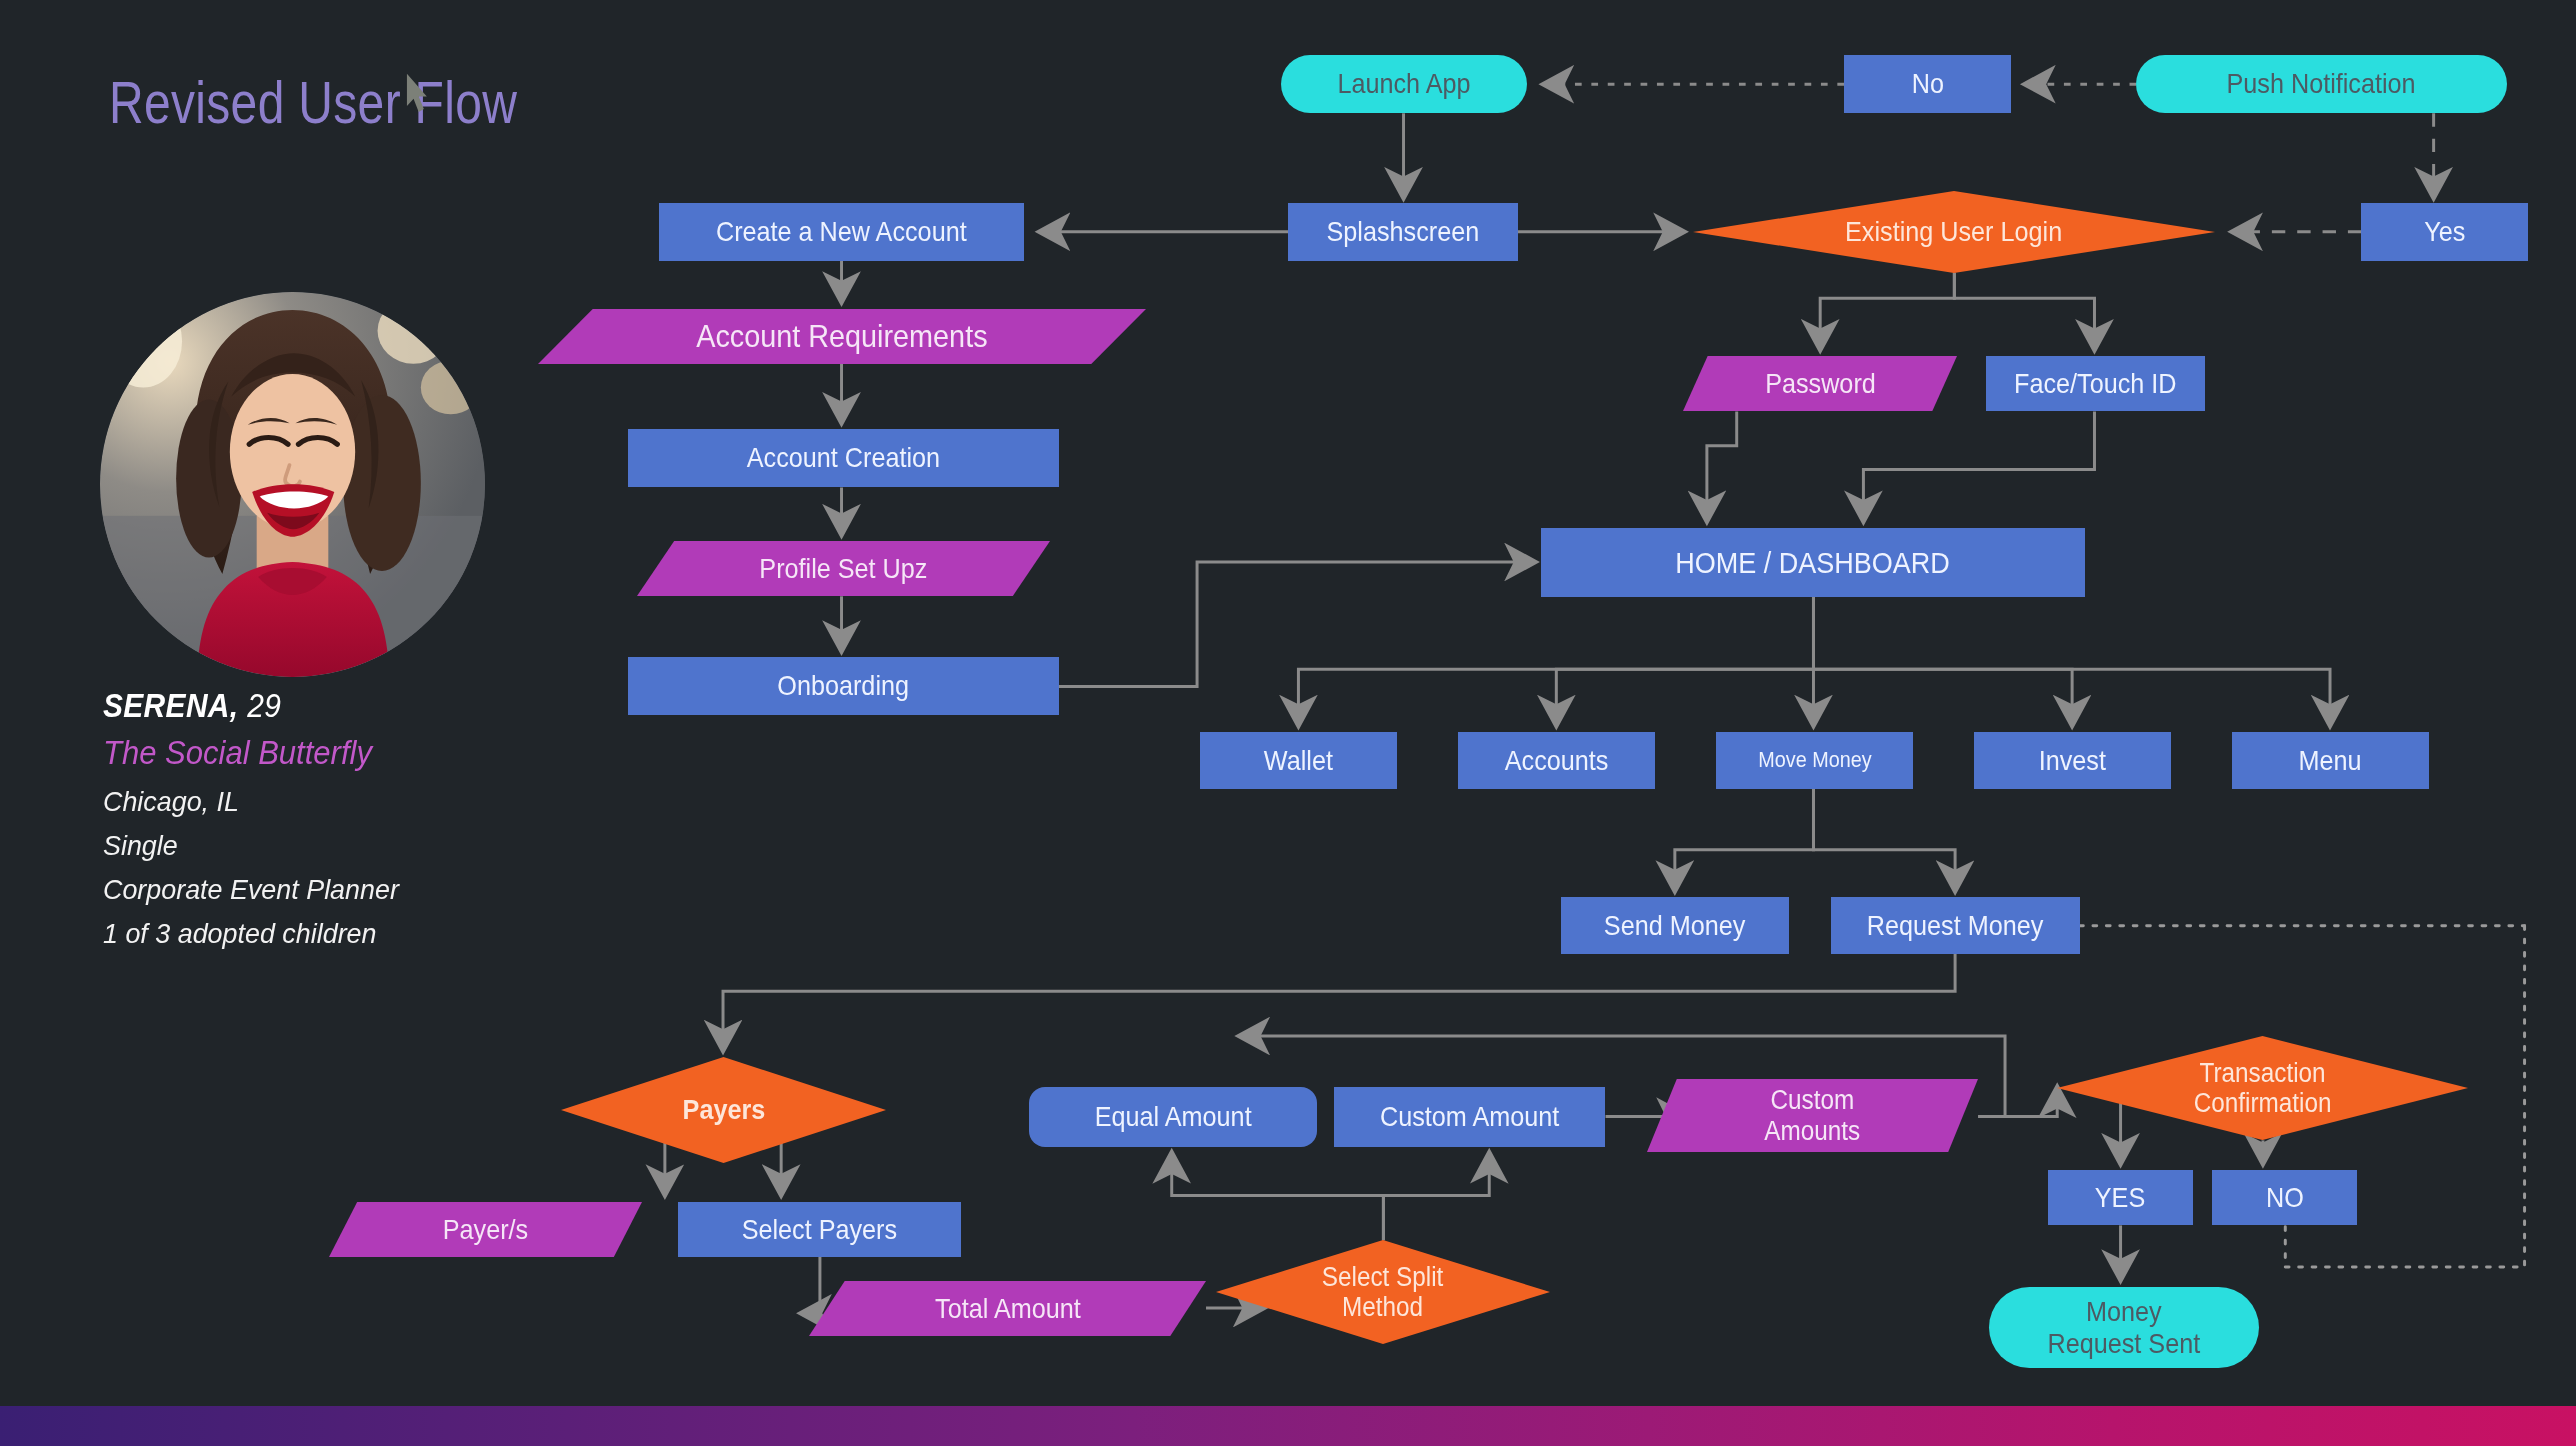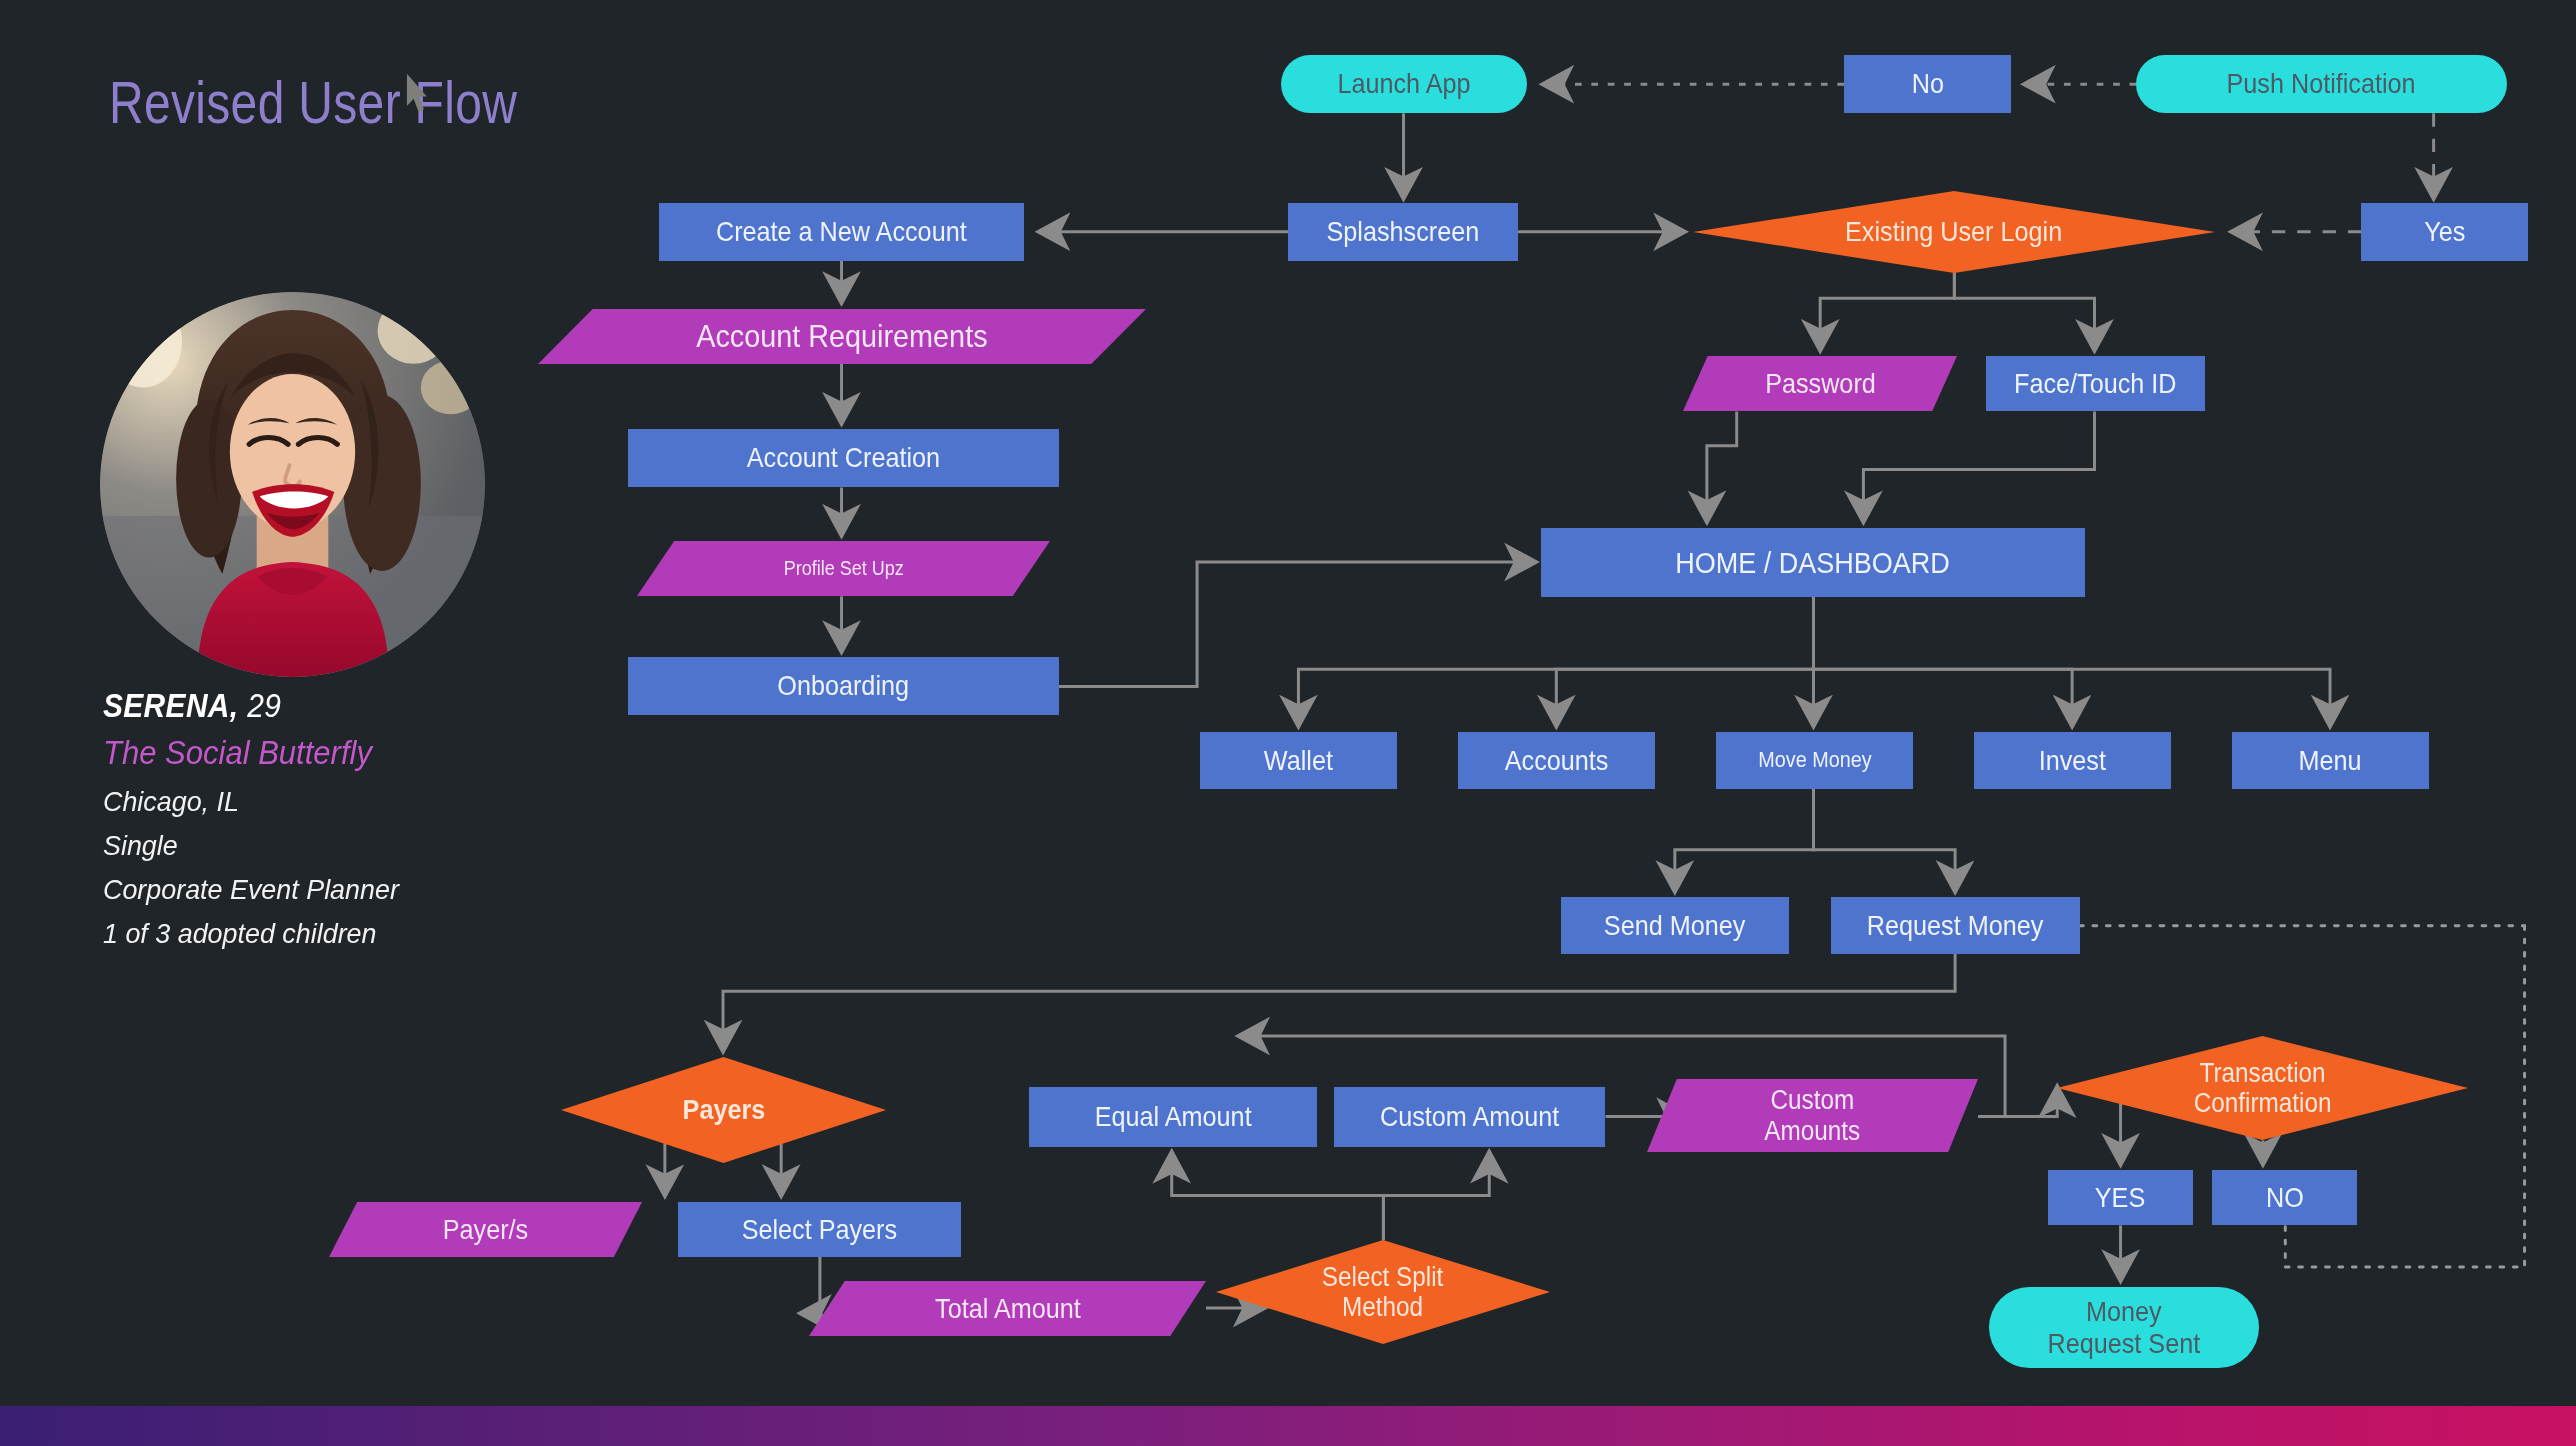--- a/index.html
+++ b/index.html
@@ -222,32 +222,32 @@
       <div class="node rect" style="left: 1844px; top: 55px; width: 167px; height: 58px; font-size: 28px;"><span class="lbl">No</span></div>
       <div class="node pill" style="left: 2136px; top: 55px; width: 371px; height: 58px; font-size: 28px;"><span class="lbl">Push Notification</span></div>
       <div class="node rect" style="left: 659px; top: 203px; width: 365px; height: 58px; font-size: 28px;"><span class="lbl">Create a New Account</span></div>
       <div class="node rect" style="left: 1288px; top: 203px; width: 230px; height: 58px; font-size: 28px;"><span class="lbl">Splashscreen</span></div>
       <div class="node diam" style="left: 1693px; top: 191px; width: 522px; height: 82px; font-size: 28px;"><span class="dbg"></span><span class="lbl">Existing User Login</span></div>
       <div class="node rect" style="left: 2361px; top: 203px; width: 167px; height: 58px; font-size: 28px;"><span class="lbl">Yes</span></div>
       <div class="node para" style="left: 538px; top: 309px; width: 608px; height: 55px; font-size: 32px;"><span class="lbl">Account Requirements</span></div>
       <div class="node para" style="left: 1683px; top: 356px; width: 274px; height: 55px; font-size: 28px;"><span class="lbl">Password</span></div>
       <div class="node rect" style="left: 1986px; top: 356px; width: 219px; height: 55px; font-size: 28px;"><span class="lbl">Face/Touch ID</span></div>
       <div class="node rect" style="left: 628px; top: 429px; width: 431px; height: 58px; font-size: 28px;"><span class="lbl">Account Creation</span></div>
-      <div class="node para" style="left: 637px; top: 541px; width: 413px; height: 55px; font-size: 20px;"><span class="lbl">Profile Set Upz</span></div>
+      <div class="node para" style="left: 637px; top: 541px; width: 413px; height: 55px; font-size: 28px;"><span class="lbl">Profile Set Upz</span></div>
       <div class="node rect" style="left: 1541px; top: 528px; width: 544px; height: 69px; font-size: 30px;"><span class="lbl">HOME / DASHBOARD</span></div>
       <div class="node rect" style="left: 628px; top: 657px; width: 431px; height: 58px; font-size: 28px;"><span class="lbl">Onboarding</span></div>
       <div class="node rect" style="left: 1200px; top: 732px; width: 197px; height: 57px; font-size: 28px;"><span class="lbl">Wallet</span></div>
       <div class="node rect" style="left: 1458px; top: 732px; width: 197px; height: 57px; font-size: 28px;"><span class="lbl">Accounts</span></div>
       <div class="node rect" style="left: 1716px; top: 732px; width: 197px; height: 57px; font-size: 22px;"><span class="lbl">Move Money</span></div>
       <div class="node rect" style="left: 1974px; top: 732px; width: 197px; height: 57px; font-size: 28px;"><span class="lbl">Invest</span></div>
       <div class="node rect" style="left: 2232px; top: 732px; width: 197px; height: 57px; font-size: 28px;"><span class="lbl">Menu</span></div>
       <div class="node rect" style="left: 1561px; top: 897px; width: 228px; height: 57px; font-size: 28px;"><span class="lbl">Send Money</span></div>
       <div class="node rect" style="left: 1831px; top: 897px; width: 249px; height: 57px; font-size: 28px;"><span class="lbl">Request Money</span></div>
       <div class="node diam" style="left: 561px; top: 1057px; width: 325px; height: 106px; font-size: 28px; font-weight: bold;"><span class="dbg"></span><span class="lbl">Payers</span></div>
-      <div class="node rect" style="left: 1029px; top: 1087px; width: 288px; height: 60px; font-size: 28px;"><span class="lbl">Equal Amount</span></div>
+      <div class="node rect" style="left: 1029px; top: 1087px; width: 288px; height: 60px; font-size: 28px; border-radius: 16px;"><span class="lbl">Equal Amount</span></div>
       <div class="node rect" style="left: 1334px; top: 1087px; width: 271px; height: 60px; font-size: 28px;"><span class="lbl">Custom Amount</span></div>
       <div class="node para" style="left: 1647px; top: 1079px; width: 331px; height: 73px; font-size: 27px;"><span class="lbl">Custom
 Amounts</span></div>
       <div class="node diam" style="left: 2057px; top: 1036px; width: 411px; height: 104px; font-size: 27px;"><span class="dbg"></span><span class="lbl">Transaction
 Confirmation</span></div>
       <div class="node para" style="left: 329px; top: 1202px; width: 313px; height: 55px; font-size: 28px;"><span class="lbl">Payer/s</span></div>
       <div class="node rect" style="left: 678px; top: 1202px; width: 283px; height: 55px; font-size: 28px;"><span class="lbl">Select Payers</span></div>
       <div class="node rect" style="left: 2048px; top: 1170px; width: 145px; height: 55px; font-size: 28px;"><span class="lbl">YES</span></div>
       <div class="node rect" style="left: 2212px; top: 1170px; width: 145px; height: 55px; font-size: 28px;"><span class="lbl">NO</span></div>
       <div class="node para" style="left: 809px; top: 1281px; width: 397px; height: 55px; font-size: 28px;"><span class="lbl">Total Amount</span></div>

